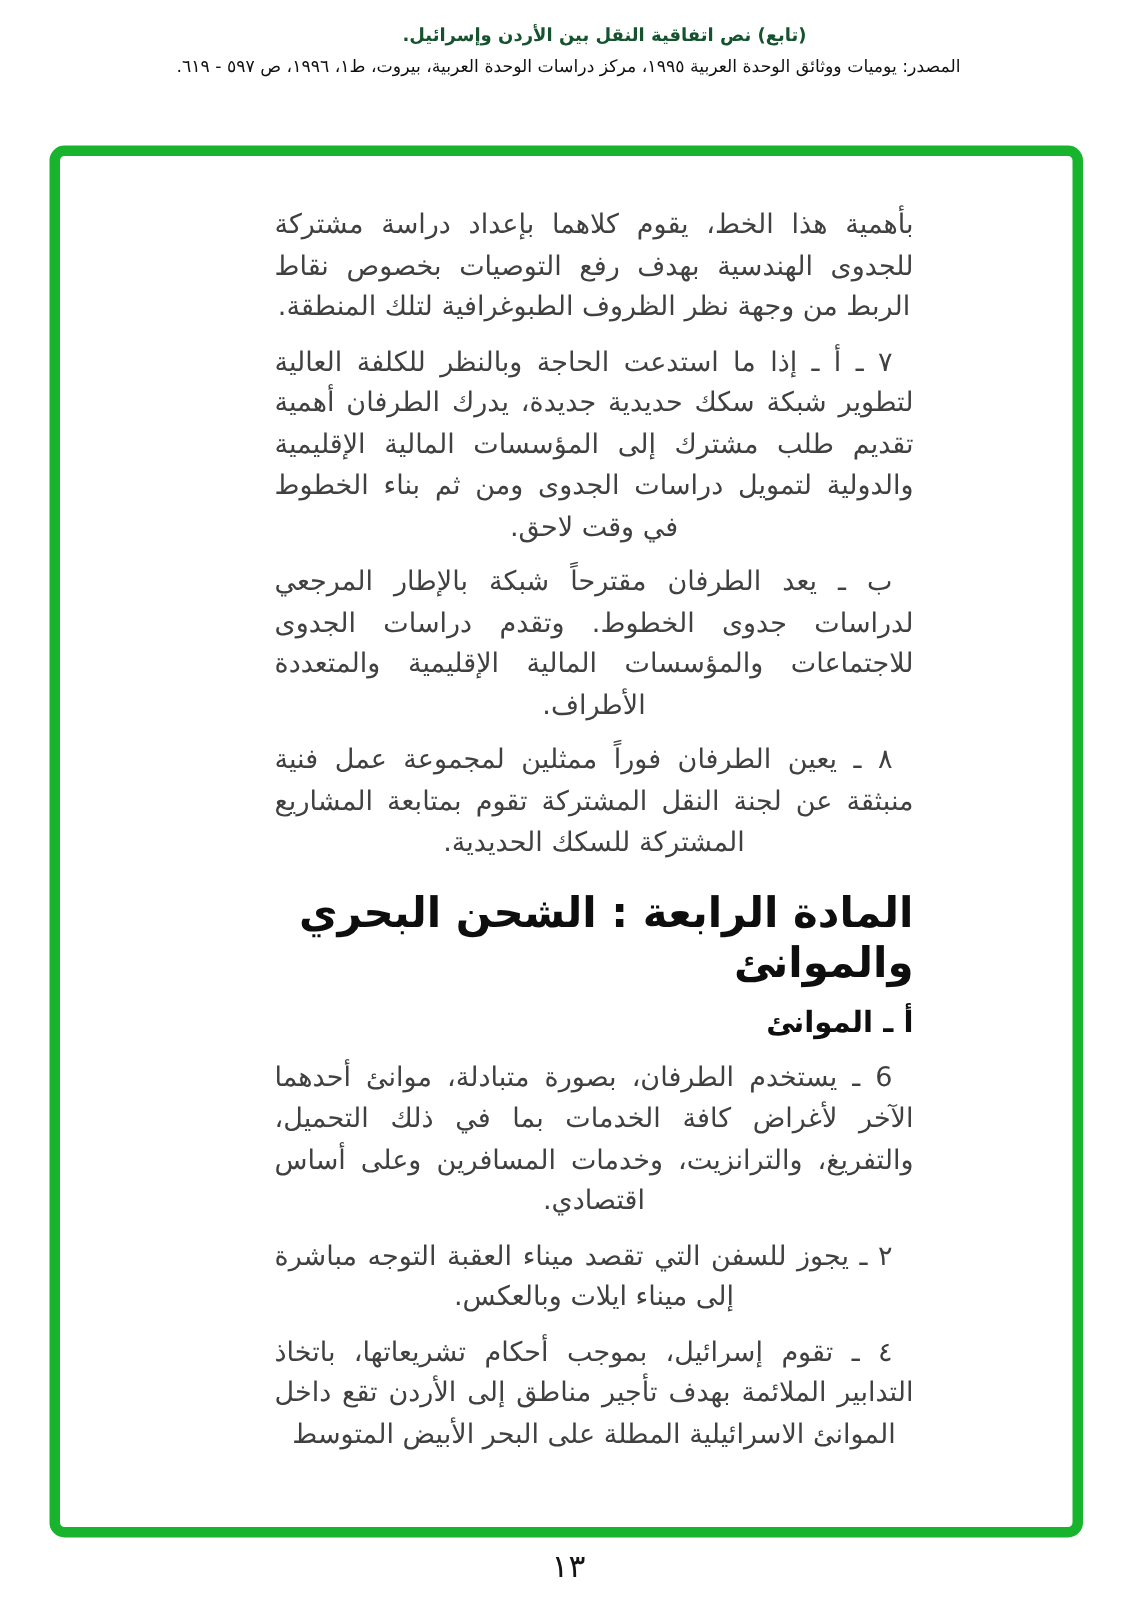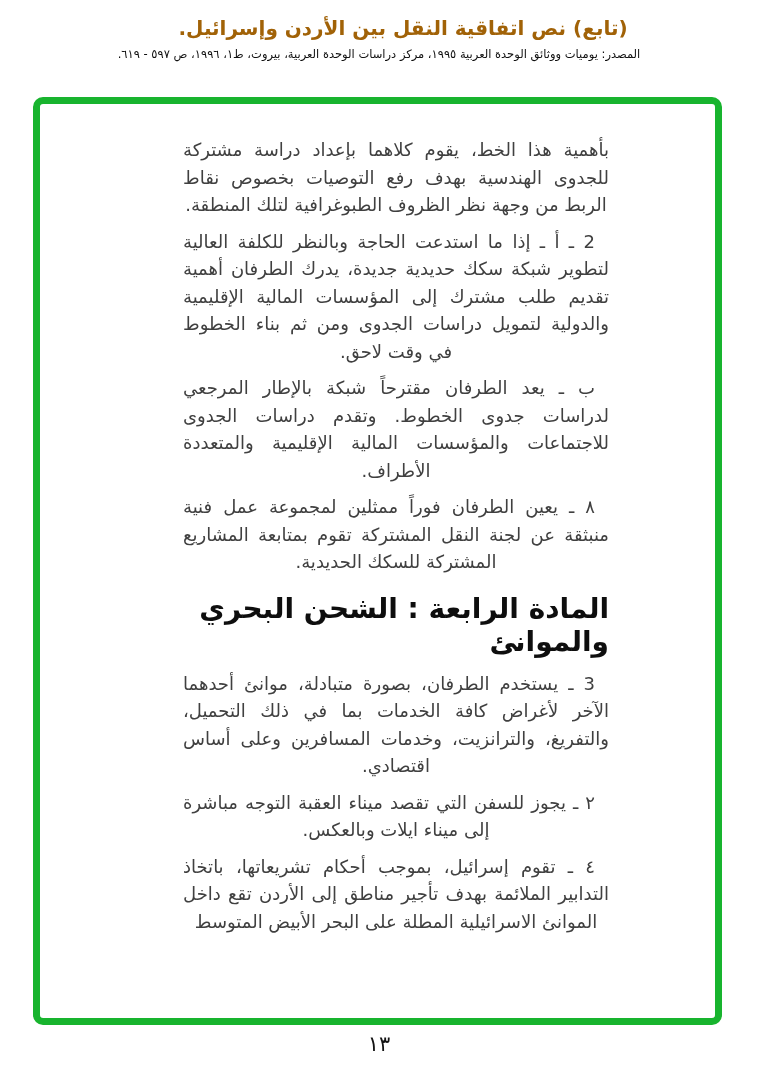--- a/index.html
+++ b/index.html
@@ -19,24 +19,24 @@
   
   .page-header {
     position: absolute;
     top: 16px;
     left: 0;
     width: 758px;
     text-align: center;
     direction: rtl;
   }
   .doc-title {
-    font-size: 20px;
+    font-size: 12px;
     font-weight: bold;
     letter-spacing: 0;
-    color: #a16207;
+    color: #14532d;
     padding-left: 48px;
   }
   .doc-source {
     margin-top: 7px;
     font-size: 11.5px;
     font-weight: normal;
     color: #101010;
   }
 
   
@@ -108,26 +108,27 @@
 
 <header class="page-header">
   <div class="doc-title">(تابع) نص اتفاقية النقل بين الأردن وإسرائيل.</div>
   <div class="doc-source">المصدر: يوميات ووثائق الوحدة العربية ١٩٩٥، مركز دراسات الوحدة العربية، بيروت، ط١، ١٩٩٦، ص ٥٩٧ - ٦١٩.</div>
 </header>
 
 <div class="green-frame" style="border-color: rgb(24, 180, 46);"></div>
 
 <main class="text-column">
   <p class="para no-indent">بأهمية هذا الخط، يقوم كلاهما بإعداد دراسة مشتركة للجدوى الهندسية بهدف رفع التوصيات بخصوص نقاط الربط من وجهة نظر الظروف الطبوغرافية لتلك المنطقة.</p>
-  <p class="para">2 ـ أ ـ إذا ما استدعت الحاجة وبالنظر للكلفة العالية لتطوير شبكة سكك حديدية جديدة، يدرك الطرفان أهمية تقديم طلب مشترك إلى المؤسسات المالية الإقليمية والدولية لتمويل دراسات الجدوى ومن ثم بناء الخطوط في وقت لاحق.</p>
+  <p class="para">٧ ـ أ ـ إذا ما استدعت الحاجة وبالنظر للكلفة العالية لتطوير شبكة سكك حديدية جديدة، يدرك الطرفان أهمية تقديم طلب مشترك إلى المؤسسات المالية الإقليمية والدولية لتمويل دراسات الجدوى ومن ثم بناء الخطوط في وقت لاحق.</p>
   <p class="para">ب ـ يعد الطرفان مقترحاً شبكة بالإطار المرجعي لدراسات جدوى الخطوط. وتقدم دراسات الجدوى للاجتماعات والمؤسسات المالية الإقليمية والمتعددة الأطراف.</p>
   <p class="para">٨ ـ يعين الطرفان فوراً ممثلين لمجموعة عمل فنية منبثقة عن لجنة النقل المشتركة تقوم بمتابعة المشاريع المشتركة للسكك الحديدية.</p>
 
   <h2 class="article-heading">المادة الرابعة :  الشحن البحري والموانئ</h2>
+  <h3 class="sub-heading">أ ـ الموانئ</h3>
 
-  <p class="para">3 ـ يستخدم الطرفان، بصورة متبادلة، موانئ أحدهما الآخر لأغراض كافة الخدمات بما في ذلك التحميل، والتفريغ، والترانزيت، وخدمات المسافرين وعلى أساس اقتصادي.</p>
+  <p class="para">6 ـ يستخدم الطرفان، بصورة متبادلة، موانئ أحدهما الآخر لأغراض كافة الخدمات بما في ذلك التحميل، والتفريغ، والترانزيت، وخدمات المسافرين وعلى أساس اقتصادي.</p>
   <p class="para">٢ ـ يجوز للسفن التي تقصد ميناء العقبة التوجه مباشرة إلى ميناء ايلات وبالعكس.</p>
   <p class="para">٤ ـ تقوم إسرائيل، بموجب أحكام تشريعاتها، باتخاذ التدابير الملائمة بهدف تأجير مناطق إلى الأردن تقع داخل الموانئ الاسرائيلية المطلة على البحر الأبيض المتوسط</p>
 </main>
 
 <footer class="page-footer">
   <span class="page-number">١٣</span>
 </footer>
 
 </body></html>

